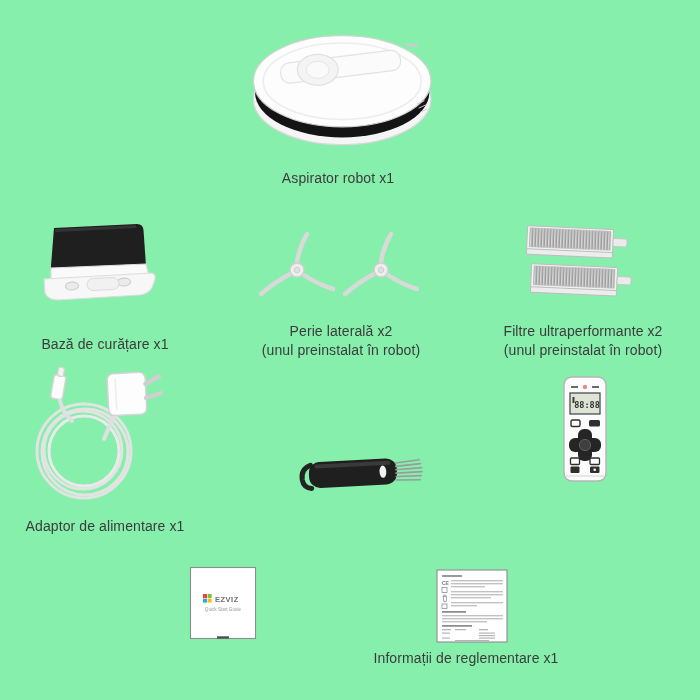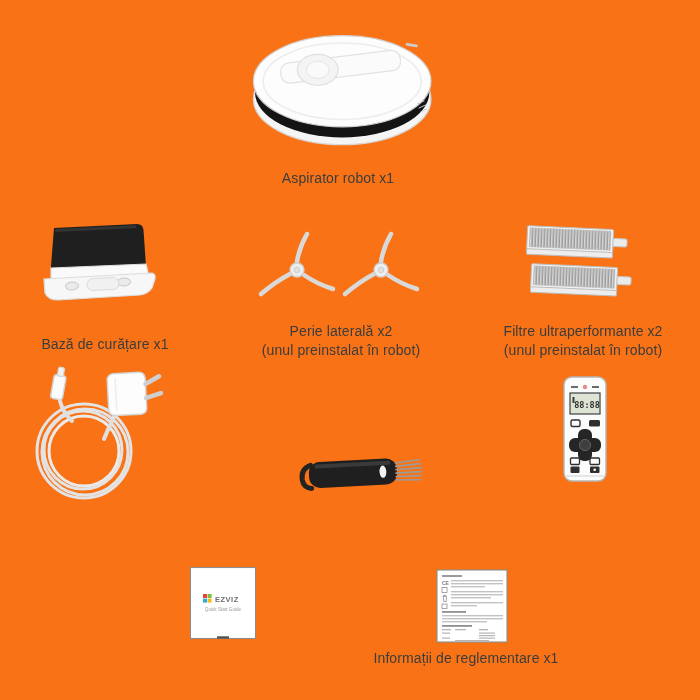--- a/index.html
+++ b/index.html
@@ -2,21 +2,21 @@
 <html><head>
 <meta charset="utf-8">
 <style>
   * { margin: 0; padding: 0; box-sizing: border-box; }
   html, body { background: #ffffff; }
   body {
     width: 700px; height: 700px;
     position: relative; overflow: hidden;
     font-family: "Liberation Sans", sans-serif;
   }
-  .canvas { position: absolute; left: 0; top: 0; width: 700px; height: 700px; background: #f97316; }
+  .canvas { position: absolute; left: 0; top: 0; width: 700px; height: 700px; background: #86efac; }
   .fig { position: absolute; overflow: visible; }
   .label {
     position: absolute; text-align: center;
     font-size: 14px; line-height: 1.34; color: #3c3c3c;
     letter-spacing: 0.1px;
   }
 </style>
 </head>
 <body>
 
@@ -115,20 +115,23 @@
       <line x1="94" y1="15" x2="94" y2="47" stroke="#ededed" stroke-width="1.5"></line>
       <line x1="124" y1="22" x2="138" y2="15" stroke="#cfcfcf" stroke-width="4.5" stroke-linecap="round"></line>
       <line x1="124" y1="36" x2="139" y2="32" stroke="#cfcfcf" stroke-width="4.5" stroke-linecap="round"></line>
     </g>
     <g transform="rotate(10 36 20)">
       <rect x="31" y="12" width="12" height="24" rx="3" fill="#fcfcfc" stroke="#d4d4d4" stroke-width="1.5"></rect>
       <rect x="34" y="4" width="6" height="9" rx="2" fill="#f2f2f2" stroke="#d4d4d4" stroke-width="1.2"></rect>
     </g>
     <path d="M38,38 Q41,50 50,58" stroke="#e0e0e0" stroke-width="4" fill="none" stroke-linecap="round"></path>
   </svg>
+  <div class="label" style="left:0px; top:517px; width:210px;">
+    <div>Adaptor de alimentare x1</div>
+  </div>
 
   <svg class="fig" style="left:283px; top:450px;" width="148" height="52" viewBox="0 0 148 52">
     <g transform="rotate(-3 74 24)">
       <path d="M28,13 Q18,16 19,27 Q20,35 28,36" fill="none" stroke="#232323" stroke-width="5" stroke-linecap="round"></path>
       <rect x="26" y="10" width="88" height="26" rx="11" fill="#1f1f1f"></rect>
       <rect x="32" y="12.5" width="76" height="4" rx="2" fill="#3a3a3a"></rect>
       <ellipse cx="100" cy="23" rx="3.4" ry="6.2" fill="#f2f2f2"></ellipse>
       <g stroke="#9b9b9b" stroke-width="1.6" stroke-linecap="round">
         <line x1="113" y1="15" x2="137" y2="13"></line>
         <line x1="113" y1="18.4" x2="138" y2="17"></line>

